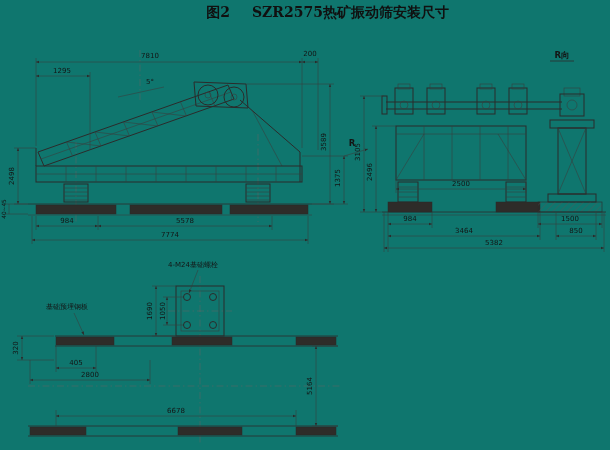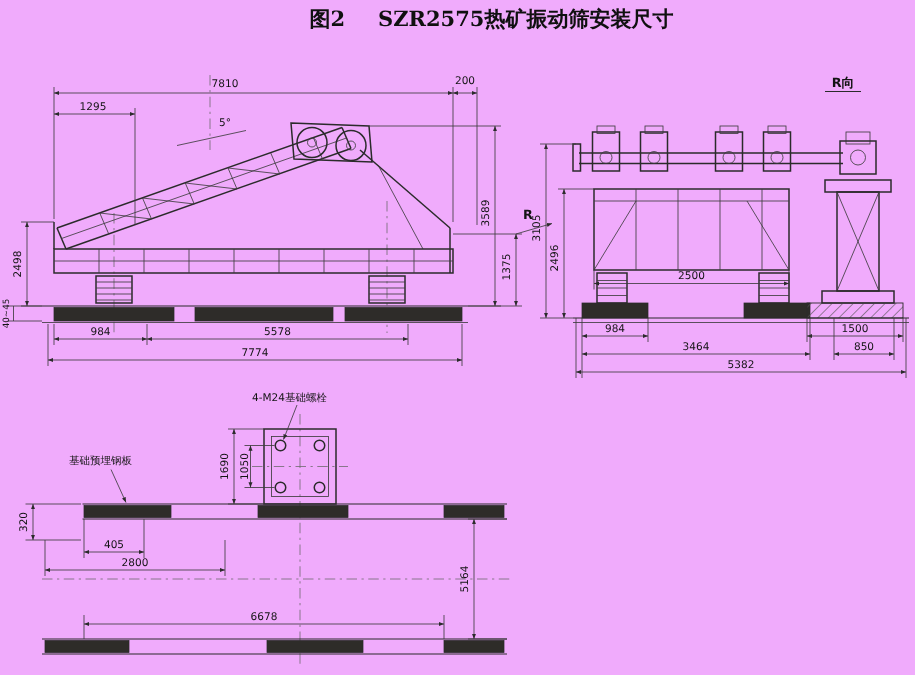--- a/index.html
+++ b/index.html
@@ -1,16 +1,16 @@
 <!DOCTYPE html>
 <html><head>
 <meta charset="utf-8">
 <style>
   html,body{margin:0;padding:0;background:#ffffff;}
-  #page{width:610px;height:450px;background:#f0abfc;position:relative;overflow:hidden;}
+  #page{width:610px;height:450px;background:#0f766e;position:relative;overflow:hidden;}
   svg{display:block;}
   .ln{stroke:#2b2b2b;stroke-width:1;fill:none;}
   .med{stroke:#2b2b2b;stroke-width:.8;fill:none;}
   .thin{stroke:#3a3a3a;stroke-width:.55;fill:none;}
   .cl{stroke:#666;stroke-width:.5;fill:none;stroke-dasharray:7 3 1.5 3;}
   .pad{fill:#2e2c29;stroke:#2b2b2b;stroke-width:.5;}
   .hatchfill{fill:url(#hatch);stroke:#2b2b2b;stroke-width:.6;}
   .dim{font-family:"DejaVu Sans",sans-serif;font-size:7px;fill:#141414;}
   .dimsm{font-family:"DejaVu Sans",sans-serif;font-size:5.8px;fill:#141414;}
   .note{font-family:"DejaVu Sans",sans-serif;font-size:7px;fill:#141414;}

